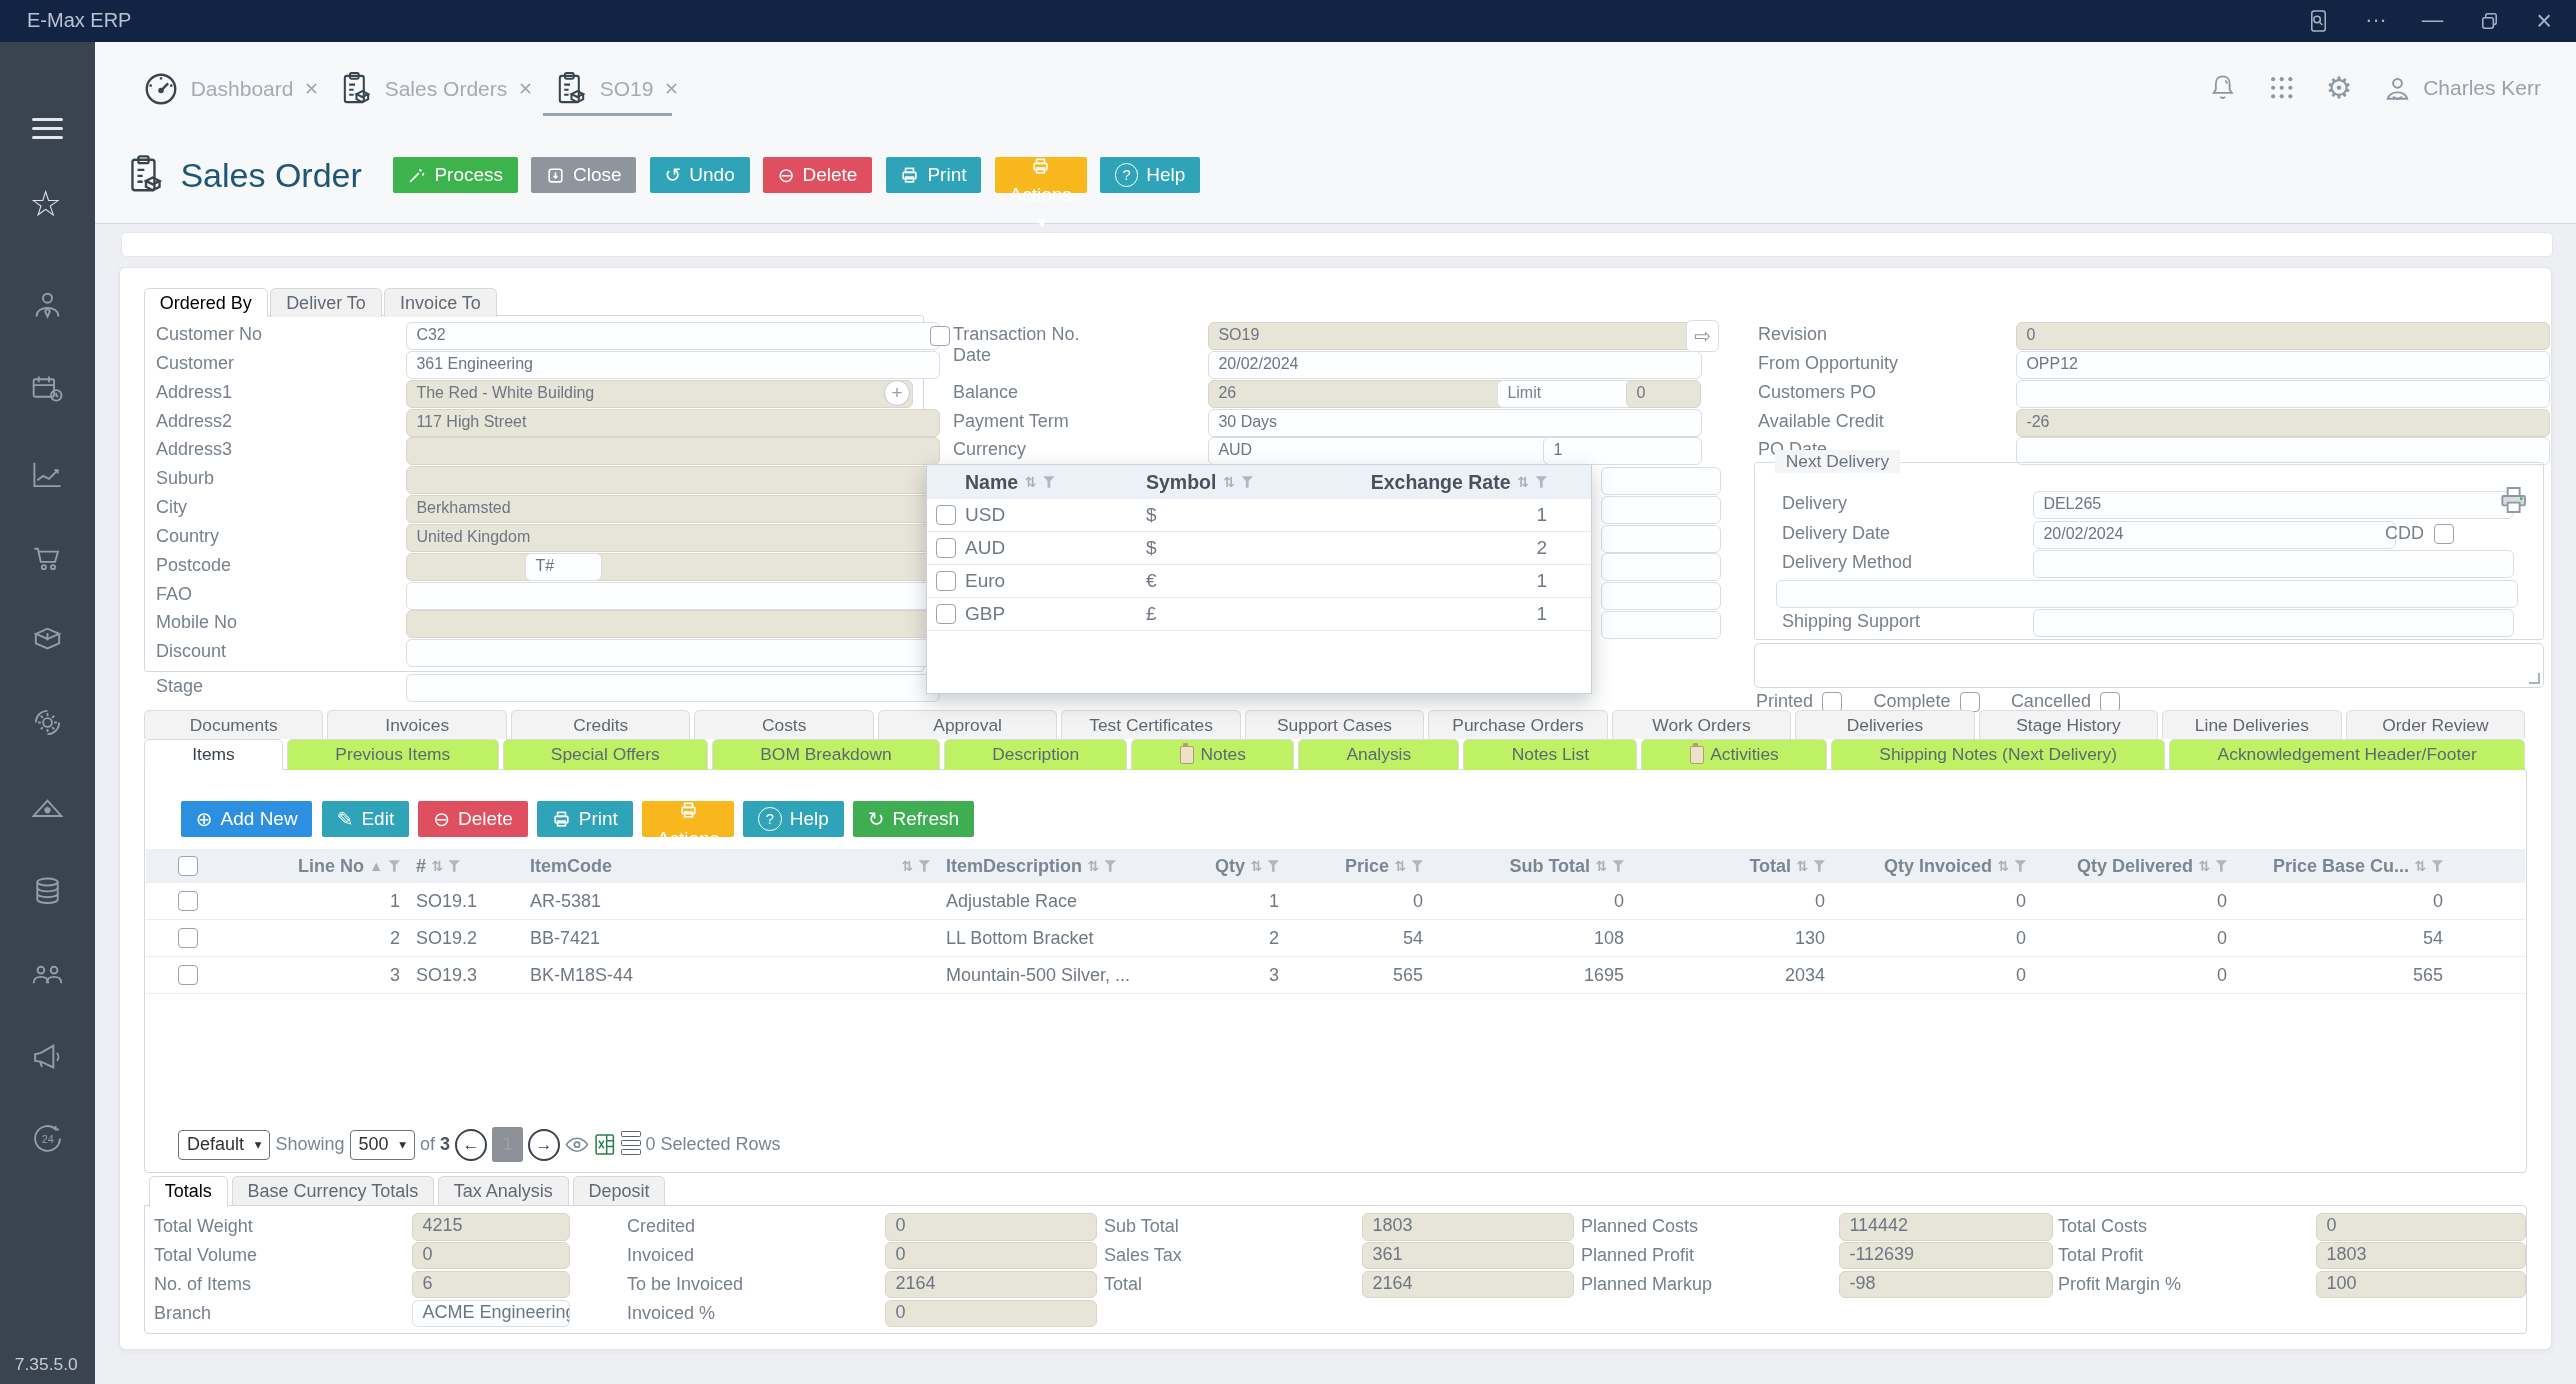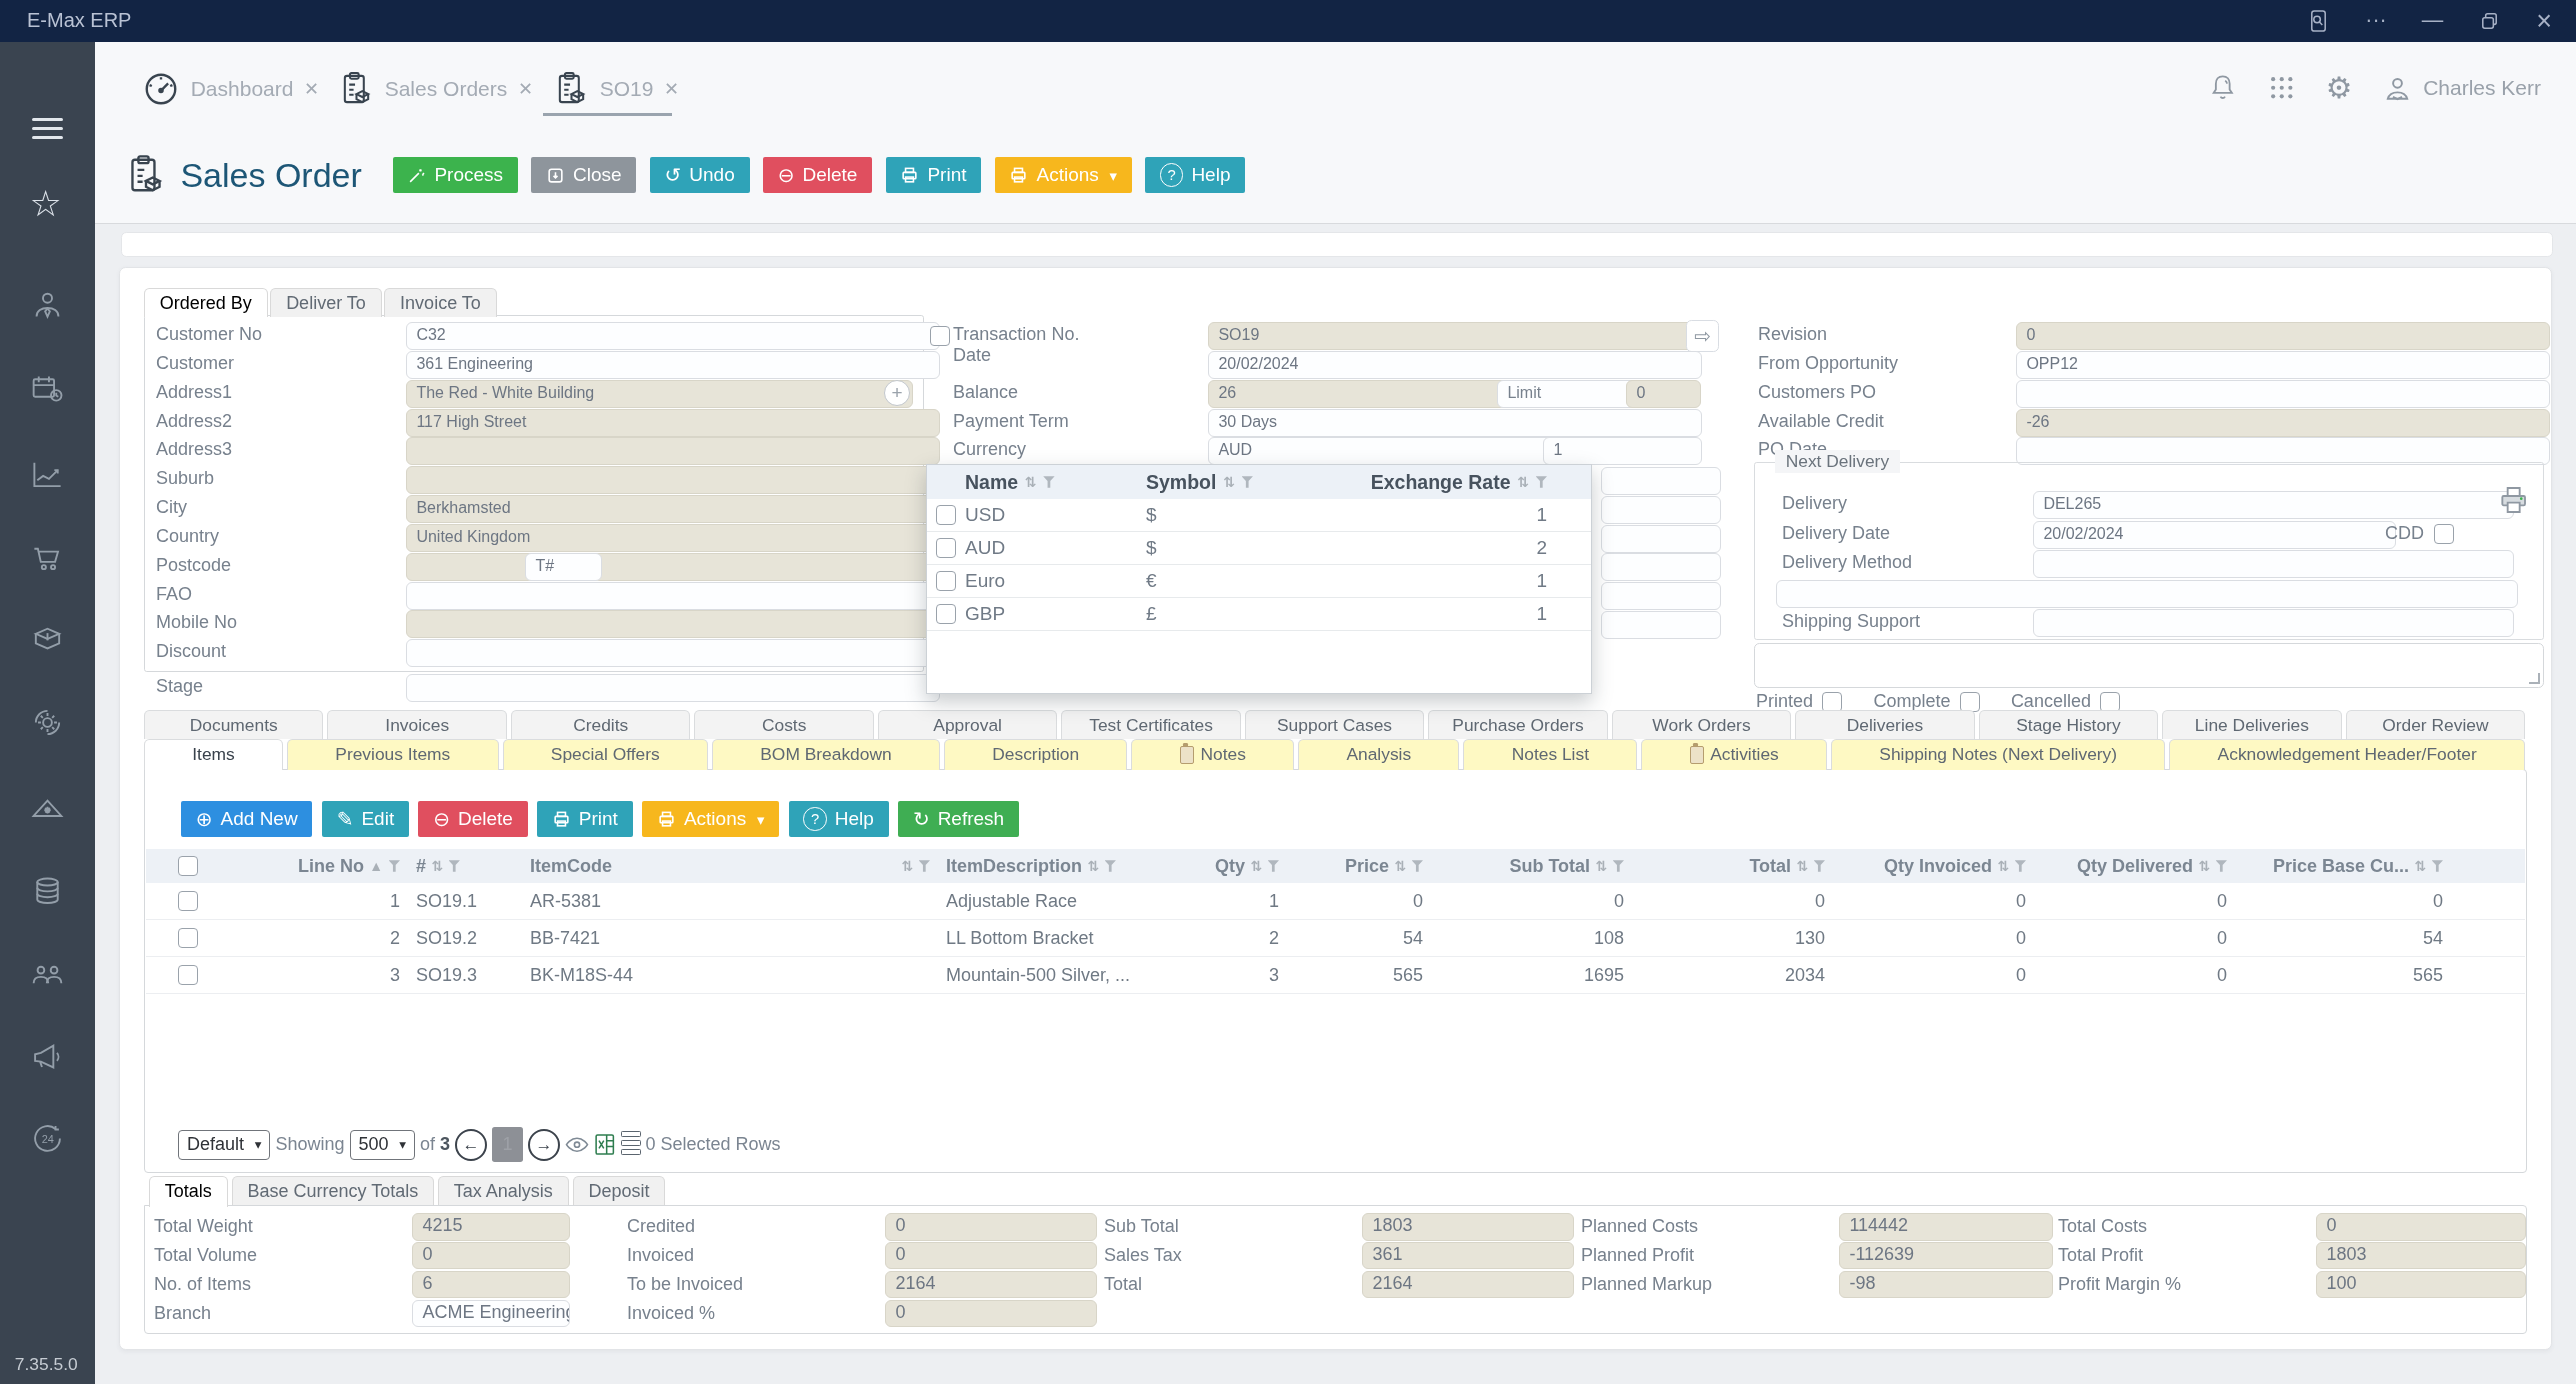--- a/index.html
+++ b/index.html
@@ -30,21 +30,21 @@
   .usrclu{position:absolute;right:35px;top:68px;height:40px;display:flex;align-items:center;gap:29.5px;color:#8f98a2;}
   .usrclu .uname{font-size:21px;color:#99a1aa;white-space:nowrap;}
   .gearglyph{font-size:29.5px;line-height:1;color:#8f98a2;}
 
   .pagehead{position:absolute;left:125px;top:153px;display:flex;align-items:center;gap:13.4px;}
   .pagetitle{font-size:34px;color:#1d5676;margin-right:17.4px;white-space:nowrap;}
   .btn{display:inline-flex;align-items:center;gap:8px;height:36px;padding:0 14.8px;border-radius:2px;
        color:#fff;font-size:19px;white-space:nowrap;border:none;}
   .btn .bic{display:inline-flex;align-items:center;font-size:20px;line-height:1;}
   .green{background:#3cb34d;} .grayb{background:#8e959c;} .teal{background:#2fa3b8;}
-  .redb{background:#e04f5f;} .amber{background:#f7b71d;} .blueb{background:#2d8fe0;} .green2{background:#3fae53;}
+  .redb{background:#e04f5f;} .amber{background:#f7b71d;flex-direction:column;} .blueb{background:#2d8fe0;} .green2{background:#3fae53;}
   .qm{width:21.5px;height:21.5px;border:1.3px solid #fff;border-radius:50%;display:inline-flex;align-items:center;justify-content:center;font-size:14.8px;}
   .caret{font-size:14.8px;margin-left:2.7px;}
 
   
   .slimbar{position:absolute;left:121px;top:232px;width:2430px;height:23px;background:#fff;border:0.7px solid #e4e6e9;border-radius:5.4px;}
   .card{position:absolute;left:119px;top:267px;width:2431px;height:1081px;background:#fff;border:0.7px solid #e2e4e7;border-radius:6.7px;box-shadow:0 1.3px 4px rgba(60,70,80,.06);}
 
   .lbl{position:absolute;font-size:18px;color:#77818d;line-height:25.5px;white-space:nowrap;}
   .inp{position:absolute;height:25.5px;border:1.3px solid #dadde2;border-radius:6px;background:#fdfeff;
        font-size:16px;color:#6d7683;line-height:23px;padding:0 9.4px;white-space:nowrap;overflow:hidden;}
@@ -80,21 +80,21 @@
   .fleg{position:absolute;left:20px;top:-13.4px;background:#f4f5f7;padding:1.3px 10.7px;font-size:17.4px;color:#6a737c;white-space:nowrap;}
   .notebox{position:absolute;left:1754px;top:643px;width:788px;height:43px;border:1.3px solid #d5d8db;border-radius:5.4px;background:#fff;}
   .resz{position:absolute;right:2.7px;bottom:2.7px;width:9.4px;height:9.4px;border-right:2px solid #aab1b8;border-bottom:2px solid #aab1b8;}
   .flags{position:absolute;left:1756px;top:691px;display:flex;gap:31px;align-items:center;}
   .flag{display:flex;align-items:center;gap:9.4px;font-size:18px;color:#77818d;}
 
   
   .strip{position:absolute;display:flex;gap:4px;align-items:flex-end;}
   .stab{flex:1 1 0;height:28px;background:#f3f3f3;border:1.3px solid #dadcde;border-bottom:none;border-radius:5.4px 5.4px 0 0;
         display:flex;align-items:center;justify-content:center;font-size:17.4px;color:#5f6872;white-space:nowrap;overflow:hidden;}
-  .itab{flex:1 1 auto;height:29.5px;background:#fef9c3;border:1.3px solid #dadcde;border-bottom:none;border-radius:5.4px 5.4px 0 0;
+  .itab{flex:1 1 auto;height:29.5px;background:#bef264;border:1.3px solid #dadcde;border-bottom:none;border-radius:5.4px 5.4px 0 0;
         display:flex;align-items:center;justify-content:center;gap:6.7px;font-size:17.4px;color:#5f6872;white-space:nowrap;overflow:hidden;padding:0 10.7px;}
   .itab[data-active]{background:#fff;color:#39424c;z-index:3;}
   .clip{display:none;width:12px;height:16px;border:1.3px solid #b59d6e;background:#ece2c8;border-radius:2px;position:relative;flex:none;}
   .clip[data-icon]{display:inline-block;}
   .clip[data-icon]::before{content:"";position:absolute;left:2px;top:-3.4px;width:5.4px;height:3.4px;background:#b59d6e;border-radius:1.3px;}
 
   
   .panel{position:absolute;left:144px;top:769px;width:2381px;height:402px;background:#fff;border:1.3px solid #d5d8db;border-radius:0 4px 4px 4px;}
   .toolbar{position:absolute;left:181px;top:801px;display:flex;gap:9.4px;}
   .gridwrap{position:absolute;left:146px;top:849px;width:2379px;}

